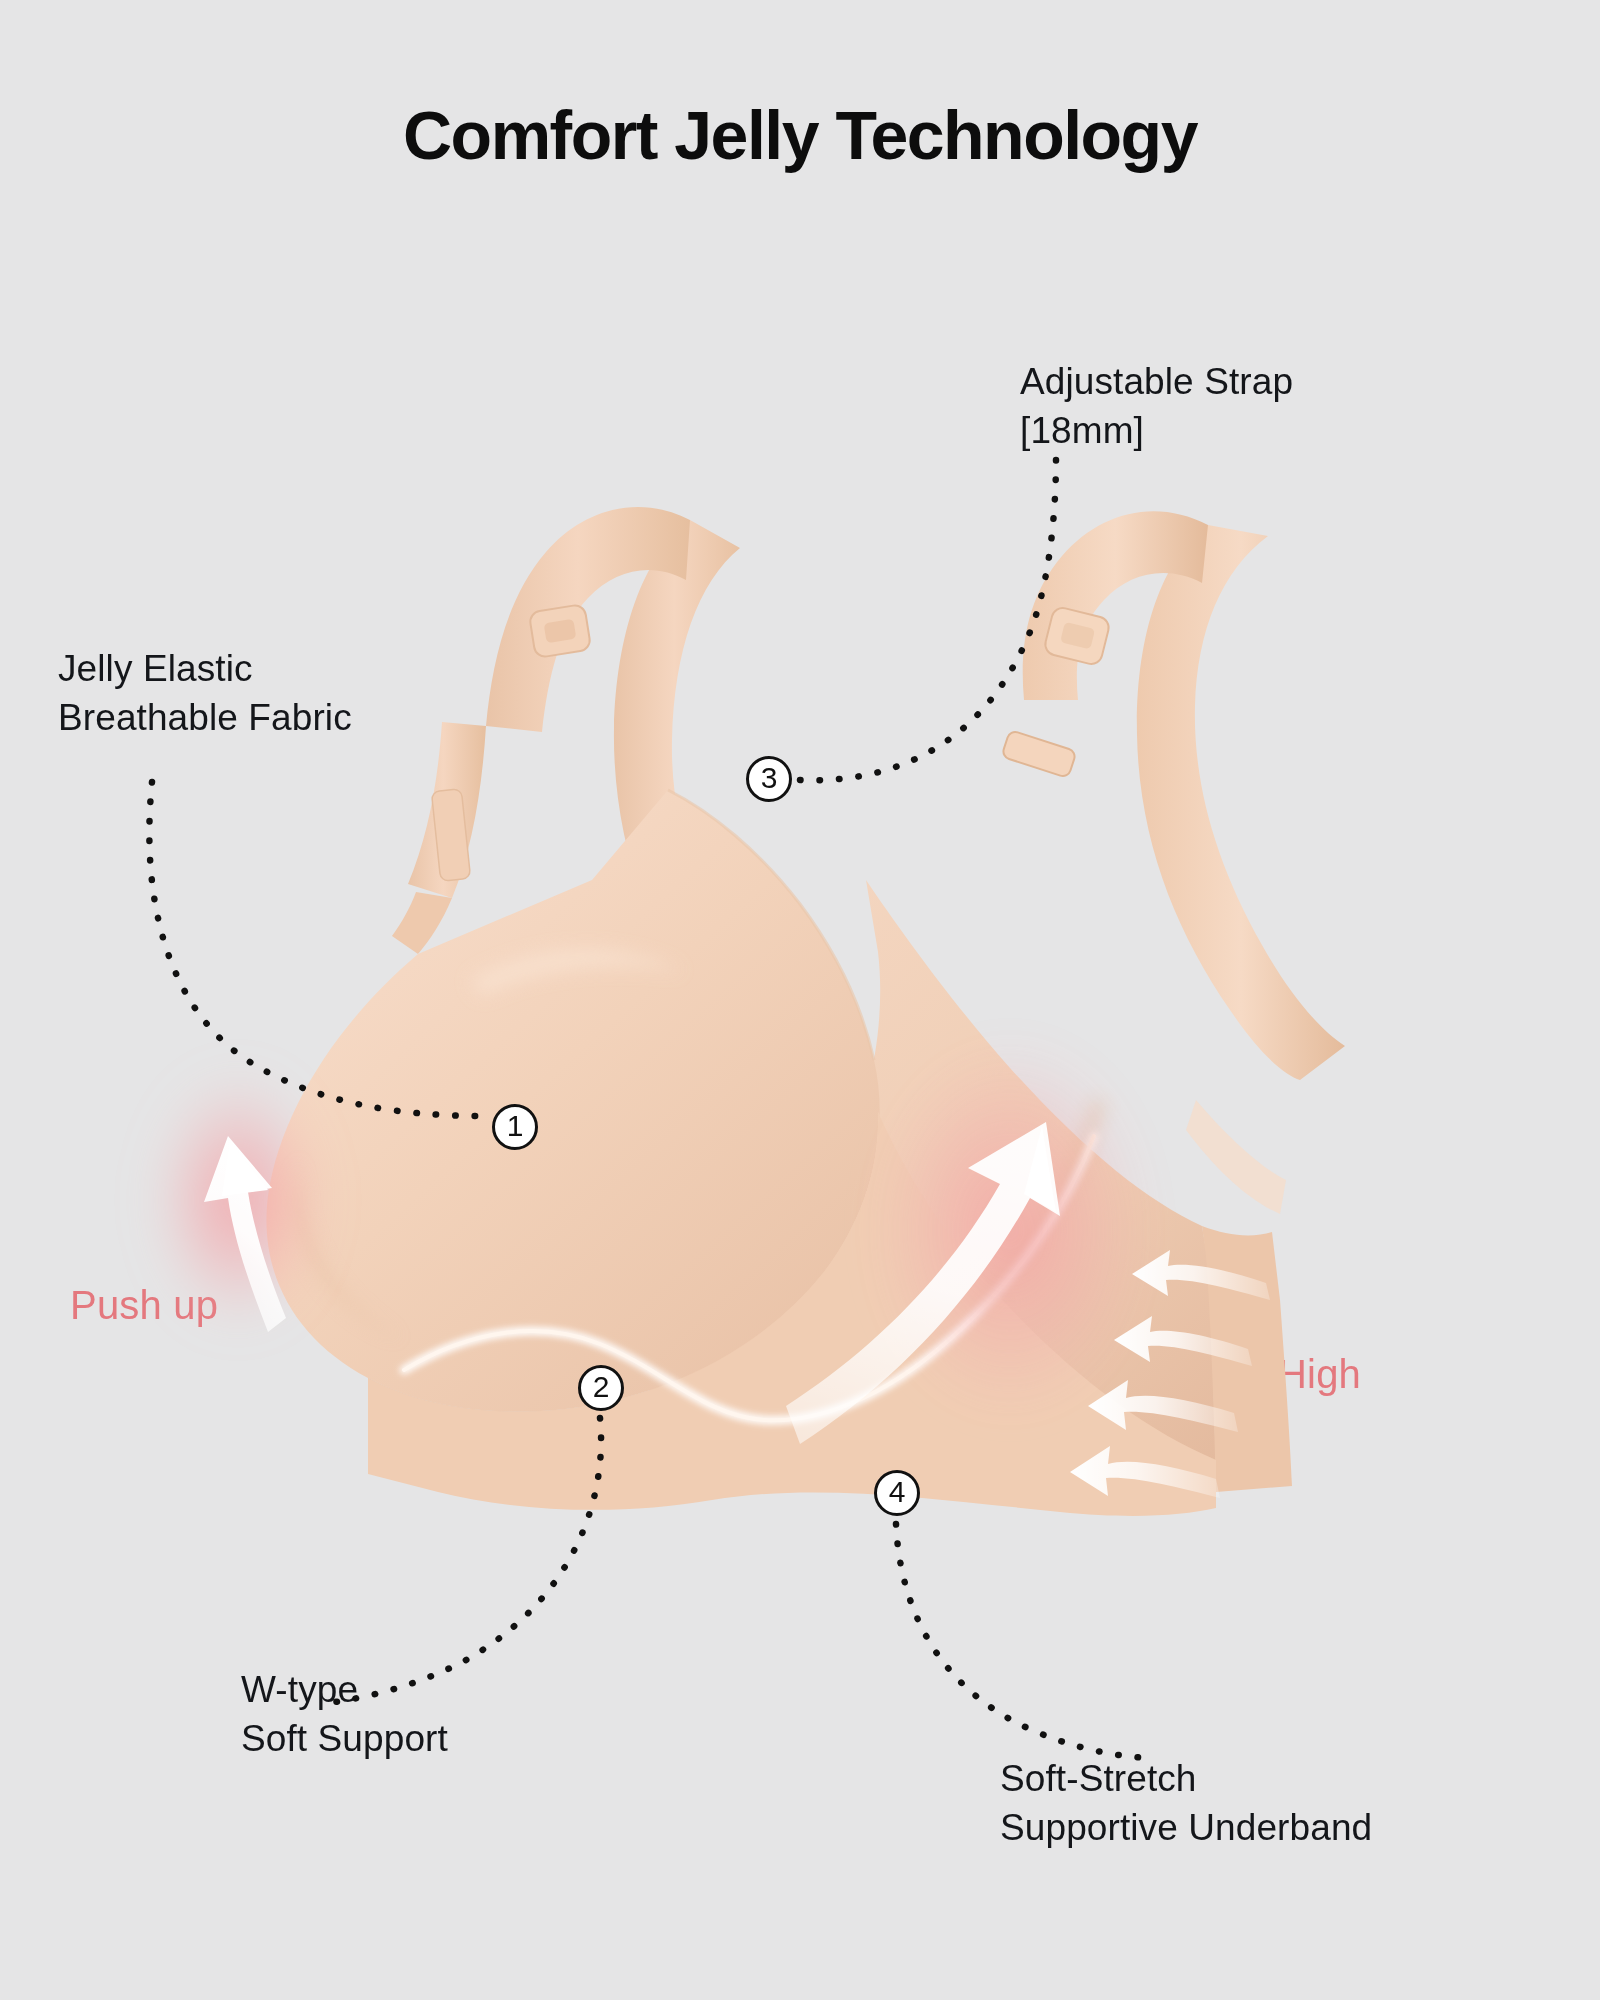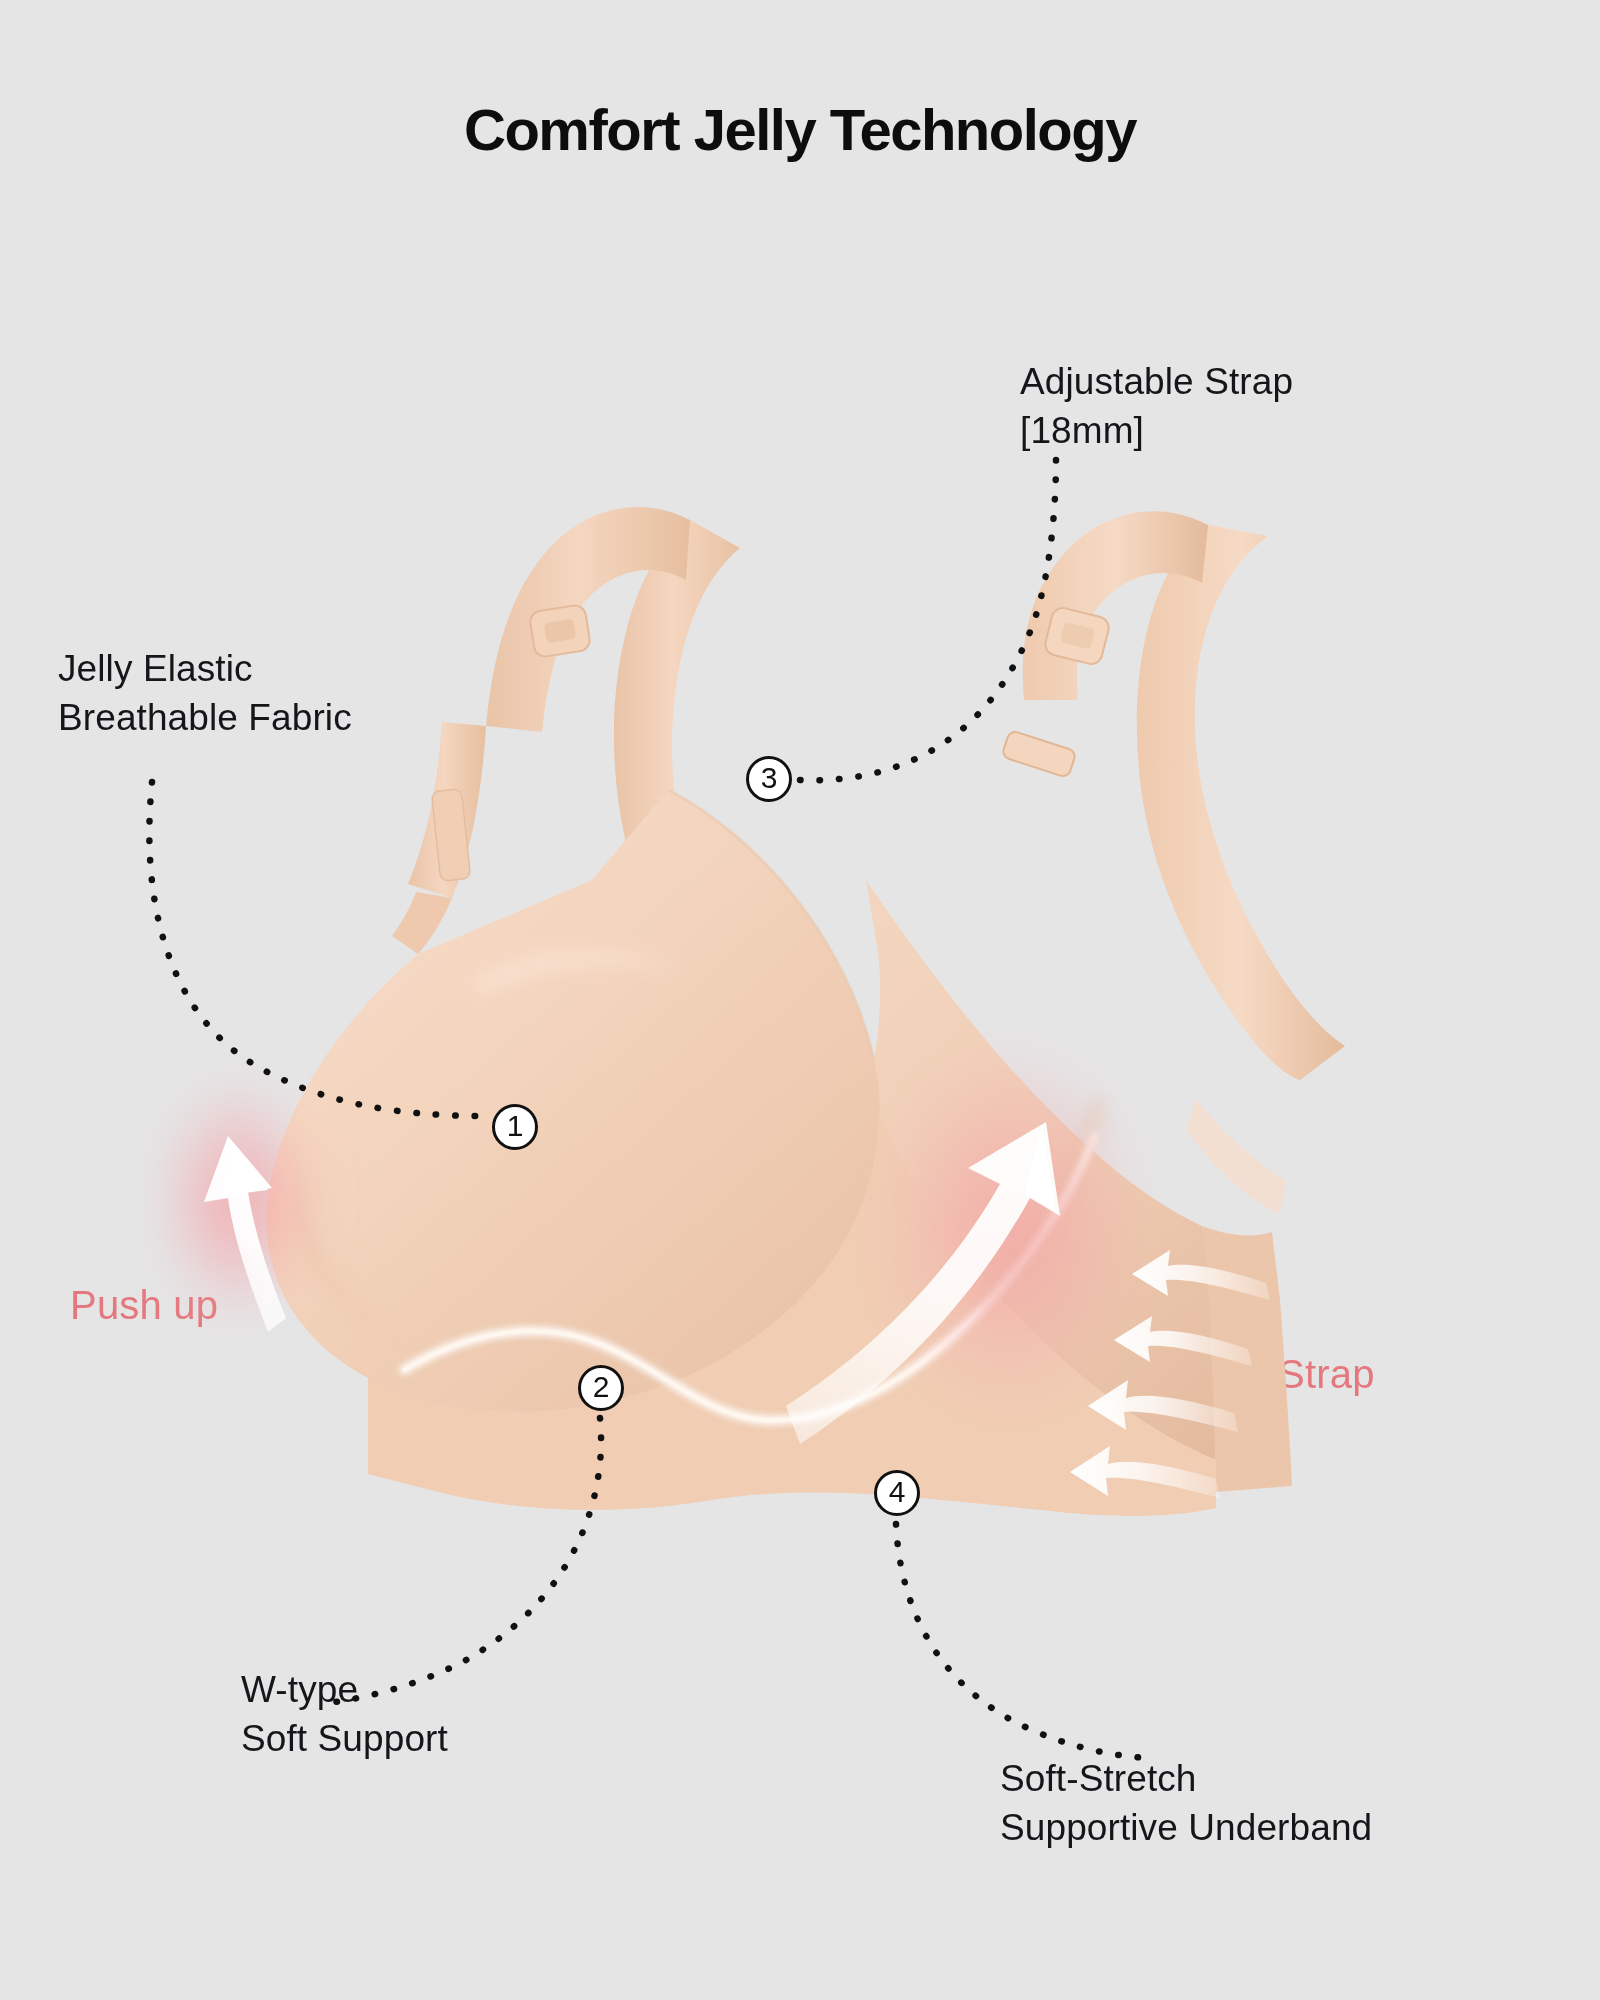--- a/index.html
+++ b/index.html
@@ -22,21 +22,21 @@
     background: #e5e5e6;
   }
 
   
   .title {
     position: absolute;
     top: 100px;
     left: 0;
     width: 1600px;
     text-align: center;
-    font-size: 58px;
+    font-size: 68px;
     font-weight: 700;
     letter-spacing: -1.5px;
     color: #0d0d0d;
     line-height: 1.05;
     white-space: nowrap;
   }
 
   
   .callout {
     position: absolute;
@@ -360,21 +360,21 @@
     <span class="ln">W-type</span>
     <span class="ln">Soft Support</span>
   </div>
 
   <div class="callout callout-underband">
     <span class="ln">Soft-Stretch</span>
     <span class="ln">Supportive Underband</span>
   </div>
 
   <div class="accent-label label-pushup">Push up</div>
-  <div class="accent-label label-soft">Strap</div>
+  <div class="accent-label label-soft">High</div>
 
   <div class="marker marker-1">
     <span>1</span>
   </div>
   <div class="marker marker-2">
     <span>2</span>
   </div>
   <div class="marker marker-3">
     <span>3</span>
   </div>

